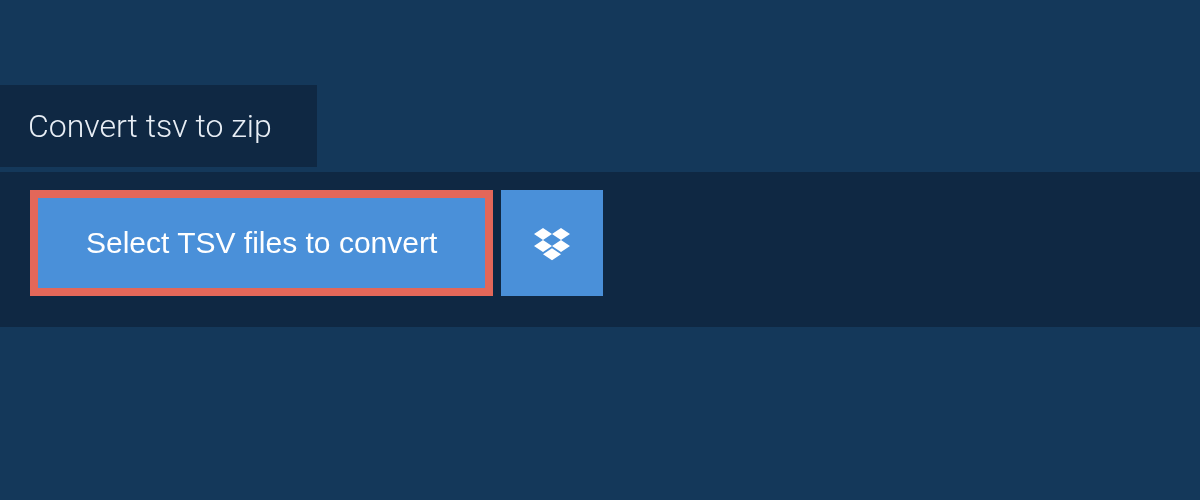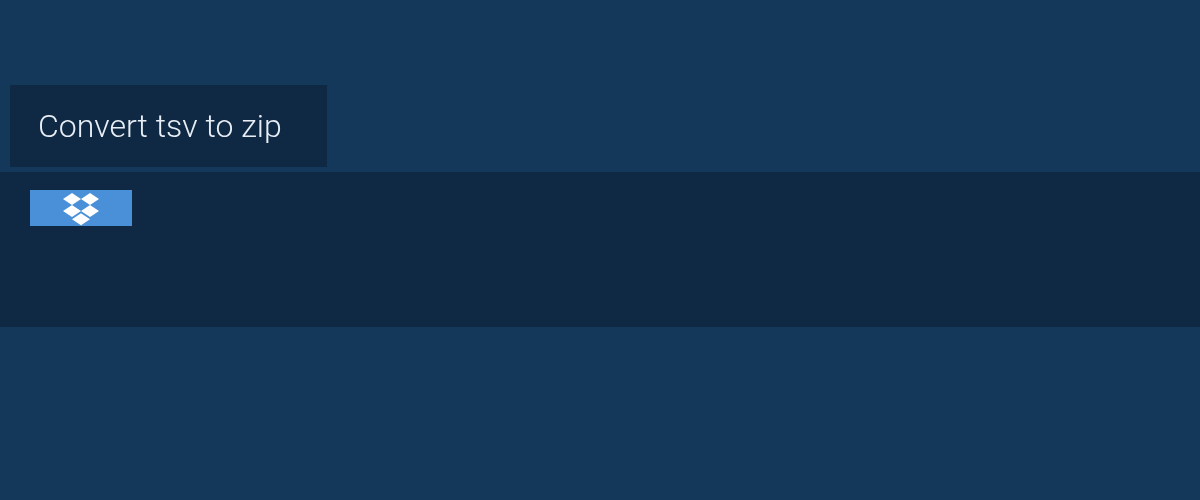--- a/index.html
+++ b/index.html
@@ -16,21 +16,20 @@
     }
     .tab-container {
       position: absolute;
       top: 85px;
       left: 0;
     }
     .tab {
       background: #0f2843;
       padding: 22px 45px 22px 28px;
       display: inline-block;
-      margin-left: 10px;
     }
     .tab-label {
       color: #e8eef5;
       font-size: 32px;
       font-weight: 300;
     }
     .content-panel {
       position: absolute;
       top: 172px;
       left: 0;
@@ -78,19 +77,22 @@
 <body>
 
 <div class="tab-container">
   <div class="tab">
     <span class="tab-label">Convert tsv to zip</span>
   </div>
 </div>
 
 <div class="content-panel">
   <div class="button-row">
+    <div class="select-button-wrapper">
+      <button class="select-button">Select TSV files to convert</button>
+    </div>
     <button class="dropbox-button">
       <svg class="dropbox-icon" viewBox="0 0 24 24">
         <path d="M6 2L12 6 6 10 0 6 6 2zM18 2L24 6 18 10 12 6 18 2zM0 14L6 10 12 14 6 18 0 14zM18 10L24 14 18 18 12 14 18 10zM6 19.5L12 15.5 18 19.5 12 23.5 6 19.5z"></path>
       </svg>
     </button>
   </div>
 </div>
 
 </body></html>

